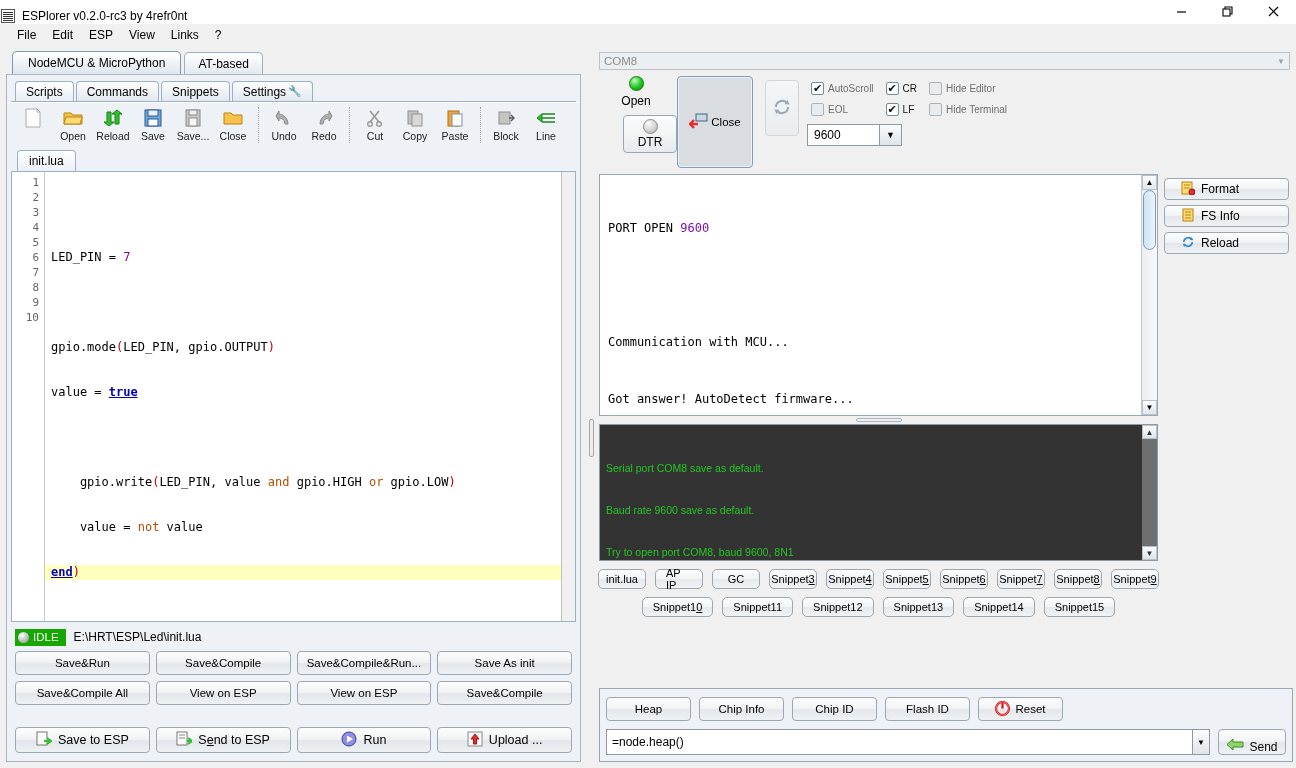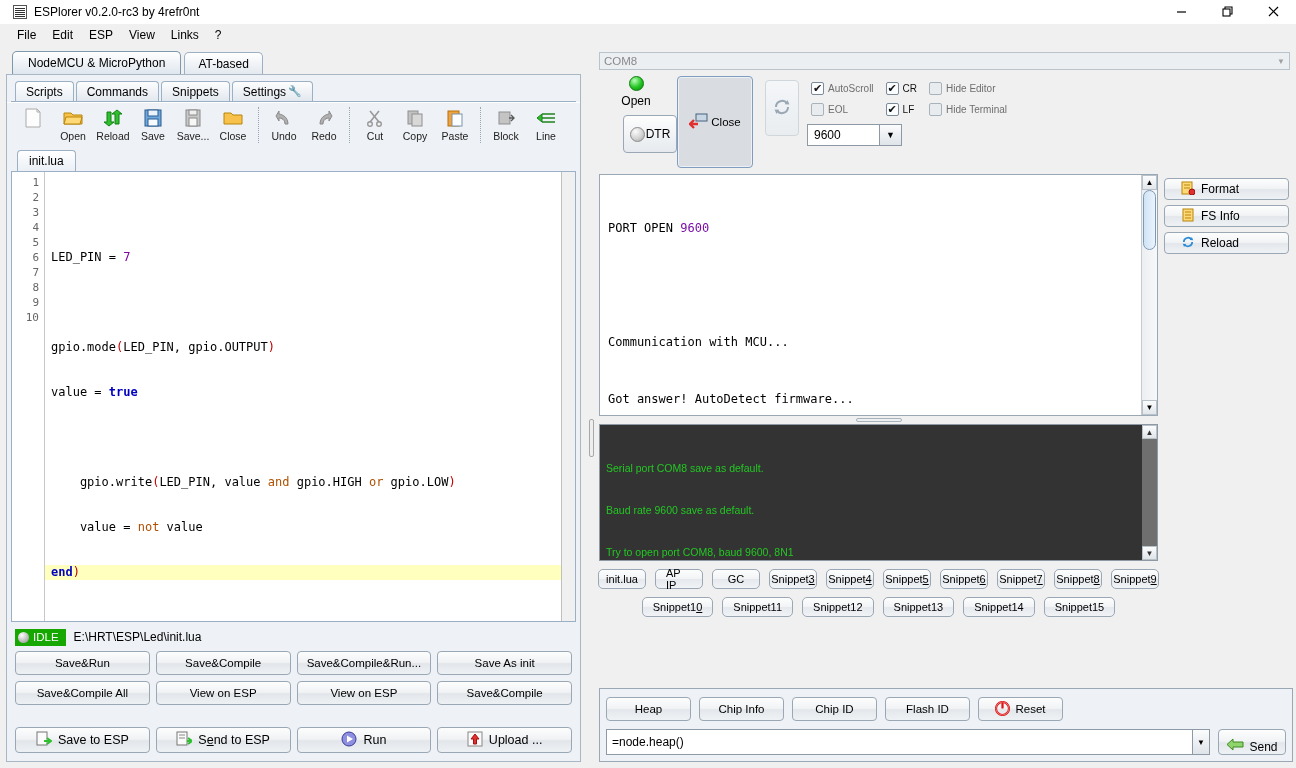--- a/index.html
+++ b/index.html
@@ -4,21 +4,21 @@
 <style>
   * { box-sizing: border-box; margin:0; padding:0; }
   body {
     width:1296px; height:768px; overflow:hidden;
     font-family:"Liberation Sans", sans-serif; font-size:12px;
     background:#f0f0f0; color:#000;
   }
   .app { width:1296px; height:768px; display:flex; flex-direction:column; background:#ffffff; }
 
   
-  .titlebar { height:24px; background:#ffffff; display:flex; align-items:center; padding-left:13px;
+  .titlebar { height:24px; background:#ffffff; display:flex; align-items:flex-end; padding-left:1px;
               border-bottom:1px solid #ffffff; flex:0 0 24px; }
   .titlebar .ico { width:14px; height:14px; margin-right:7px; position:relative;
                    background:#fff; border:1px solid #555; }
   .titlebar .ico::before{content:"";position:absolute;left:1px;top:1px;width:10px;height:10px;
       background:repeating-linear-gradient(0deg,#333 0 1px,#fff 1px 2px);}
   .titlebar .tt { font-size:12px; color:#000; }
   .wbtns { margin-left:auto; display:flex; height:24px; }
   .wbtn { width:46px; height:24px; display:flex; align-items:center; justify-content:center;
           font-size:13px; color:#000; }
   .wbtn svg{display:block}
@@ -74,21 +74,21 @@
   .editorwrap { flex:1; display:flex; margin:0 4px; border:1px solid #9bb0c4; background:#fff;
                 min-height:0; position:relative; }
   .gutter { width:33px; background:#ffffff; border-right:1px solid #c8c8c8; padding-top:3px;
             text-align:right; }
   .gutter div { font-family:"DejaVu Sans Mono", monospace; font-size:11px; color:#666;
                 line-height:15px; padding-right:5px; }
   .code { flex:1; padding-top:3px; font-family:"DejaVu Sans Mono", monospace; font-size:12px;
           line-height:15px; white-space:pre; overflow:hidden; }
   .code .ln { padding-left:6px; height:15px; }
   .code .ln.hl { background:#ffffbe; }
-  .k-kw   { color:#0000c0; font-weight:bold; }
+  .k-kw   { color:#0000c0; font-weight:bold;text-decoration:underline; }
   .k-num  { color:#8000a0; }
   .k-par  { color:#c00000; }
   .k-op   { color:#b05000; }
   .k-txt  { color:#000000; }
   .caretp { background:#d4d4ff; outline:1px solid #8a8ac8; border-radius:50%; }
   .vscroll-edit { width:14px; background:#f0f0f0; border-left:1px solid #c0c0c0; }
 
   
   .statusrow { display:flex; align-items:center; height:20px; margin:5px 0 4px 8px; gap:8px; }
   .badge { display:flex; align-items:center; gap:4px; background:#16a800; color:#fff;
@@ -113,21 +113,21 @@
            align-items:center; padding:0 4px; font-size:11.5px; color:#8a8a8a; }
   .combo .arrow { margin-left:auto; font-size:8px; color:#a0a0a0; }
 
   .ctlrow { display:flex; align-items:flex-start; padding:6px 0 0 6px; gap:0; height:100px; }
   .leds { display:flex; flex-direction:column; align-items:center; width:62px; }
   .led { width:15px; height:15px; border-radius:50%; border:1px solid #8a8a8a; }
   .led.green { background:radial-gradient(circle at 35% 28%, #b6ffb6, #22c322 55%, #0d8c0d); border-color:#0a7a0a;}
   .led.grey  { background:radial-gradient(circle at 35% 28%, #fbfbfb, #d3d3d3 55%, #a9a9a9); }
   .leds .cap { font-size:12px; margin-top:3px; }
   .ledbtn { margin-top:7px; width:54px; height:38px; border:1px solid #9aa7b4; border-radius:4px;
-            background:linear-gradient(180deg,#fdfdfd,#e6eaee); display:flex; flex-direction:row;
+            background:linear-gradient(180deg,#fdfdfd,#e6eaee); display:flex; flex-direction:column;
             align-items:center; justify-content:center; gap:1px;margin-left:28px; }
   .ledbtn .cap2 { font-size:12px; }
   .closebtn { width:76px; height:92px; border:1px solid #7f9dc0; border-radius:4px;
               background:#d9dde1; display:flex; align-items:center; justify-content:center;
               gap:2px; margin-left:10px; font-size:11.5px; box-shadow:inset 0 0 0 1px #eef1f4; }
   .refreshbtn { width:34px; height:56px; border:1px solid #cfd6dc; border-radius:4px;
                 background:linear-gradient(180deg,#f4f6f8,#e9edf0); display:flex;
                 align-items:center; justify-content:center; margin-left:12px; margin-top:4px; }
   .chkcol { display:flex; flex-direction:column; gap:8px; margin-left:12px; margin-top:6px; }
   .chkrow { display:flex; align-items:center; gap:4px; }

